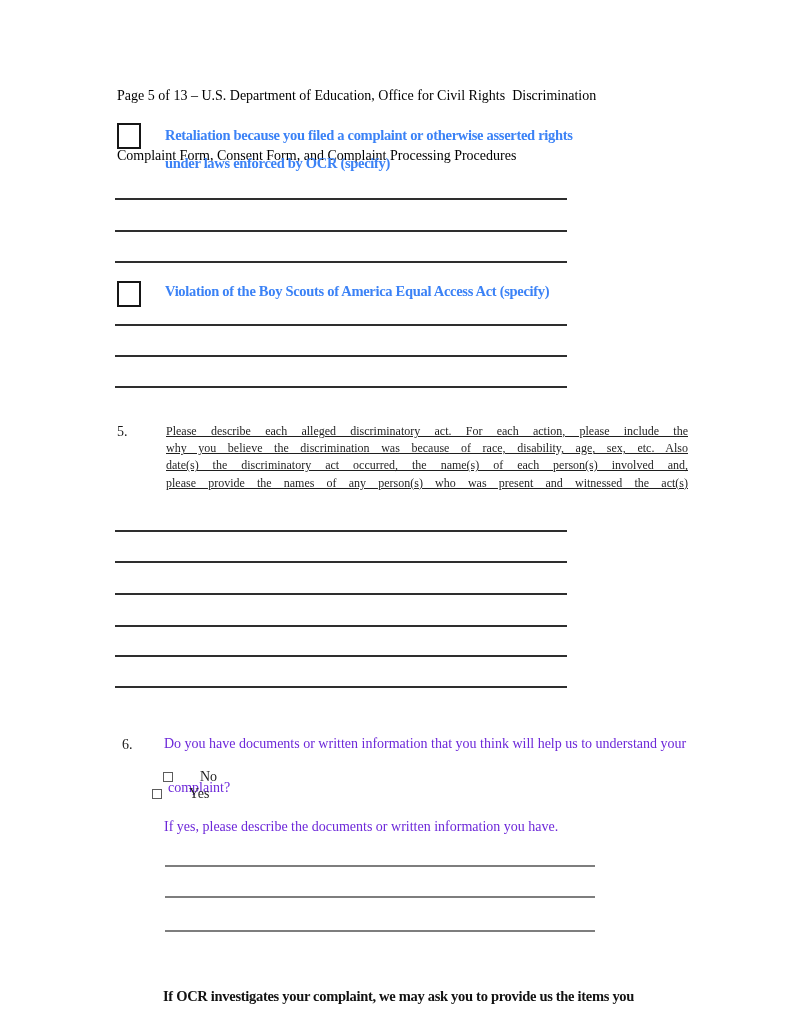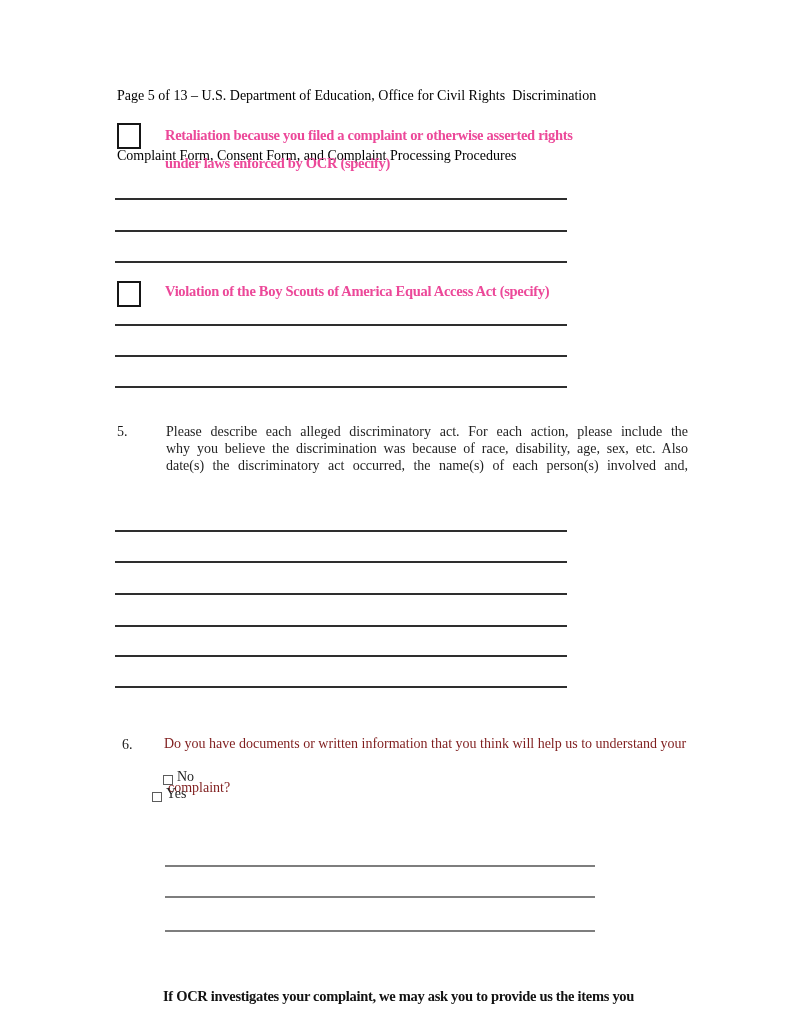--- a/index.html
+++ b/index.html
@@ -24,49 +24,49 @@
     border: 2px solid #161616;
     background: #ffffff;
   }
   .blabel {
     position: absolute;
     font-weight: bold;
     font-size: 14.5px;
     line-height: 17px;
     letter-spacing: -0.3px;
     white-space: pre;
-    color: #ec4899;
+    color: #3b82f6;
   }
   .ln { position: absolute; height: 0; }
   .ln.d { left: 115px; width: 452px; border-bottom: 2px solid #2e2e2e; }
   .ln.g { left: 165px; width: 430px; border-bottom: 2px solid #7e7e7e; }
   .qnum {
     position: absolute;
     font-size: 14px; line-height: 17px;
   }
   .q5block {
     position: absolute;
     left: 166px; top: 423px; width: 522px;
-    font-size: 14px; color: #1f1f1f;
+    font-size: 12px; color: #1f1f1f; text-decoration: underline;
   }
   .q5block .jl {
     line-height: 17.2px;
     text-align: justify;
     text-align-last: justify;
   }
   .q5block .jl.last { text-align-last: left; }
   .bline {
     position: absolute;
     font-size: 14px; line-height: 16px;
-    white-space: pre; color: #7f1d1d; text-align: center;
+    white-space: pre; color: #6d28d9; text-align: center;
   }
   .opt {
     position: absolute;
-    display: flex; align-items: flex-end;
-    gap: 4px;
+    display: flex; align-items: center;
+    gap: 27px;
     font-size: 14px; line-height: 16px;
     color: #1f1f1f;
   }
   .sq {
     display: inline-block;
     width: 8px; height: 8px;
     border: 1px solid #5c5c5c;
     background: #ffffff;
     flex: 0 0 auto;
   }
@@ -102,20 +102,21 @@
 
   <div class="ln d" style="top:324px;"></div>
   <div class="ln d" style="top:355px;"></div>
   <div class="ln d" style="top:386px;"></div>
 
   <div class="qnum" style="left:117px; top:423px;">5.</div>
   <div class="q5block">
     <div class="jl">Please describe each alleged discriminatory act.  For each action, please include the</div>
     <div class="jl">why you believe the discrimination was because of race, disability, age, sex, etc.  Also</div>
     <div class="jl">date(s) the discriminatory act occurred, the name(s) of each person(s) involved and,</div>
+    <div class="jl">please provide the names of any person(s) who was present and witnessed the act(s)</div>
   </div>
 
   <div class="ln d" style="top:530px;"></div>
   <div class="ln d" style="top:561px;"></div>
   <div class="ln d" style="top:593px;"></div>
   <div class="ln d" style="top:625px;"></div>
   <div class="ln d" style="top:655px;"></div>
   <div class="ln d" style="top:686px;"></div>
 
   <div class="qnum" style="left:122px; top:736px;">6.</div>
@@ -124,20 +125,21 @@
 
   <div class="opt" style="left:163px; top:769px;">
     <span class="sq"></span>
     <span>No</span>
   </div>
   <div class="opt" style="left:152px; top:786px;">
     <span class="sq"></span>
     <span>Yes</span>
   </div>
 
+  <div class="bline" style="left:164px; top:819px;">If yes, please describe the documents or written information you have.</div>
 
   <div class="ln g" style="top:865px;"></div>
   <div class="ln g" style="top:896px;"></div>
   <div class="ln g" style="top:930px;"></div>
 
   <div class="note" style="left:163px; top:953px;">
     <div>If OCR investigates your complaint, we may ask you to provide us the items you</div>
     
   </div>
 

